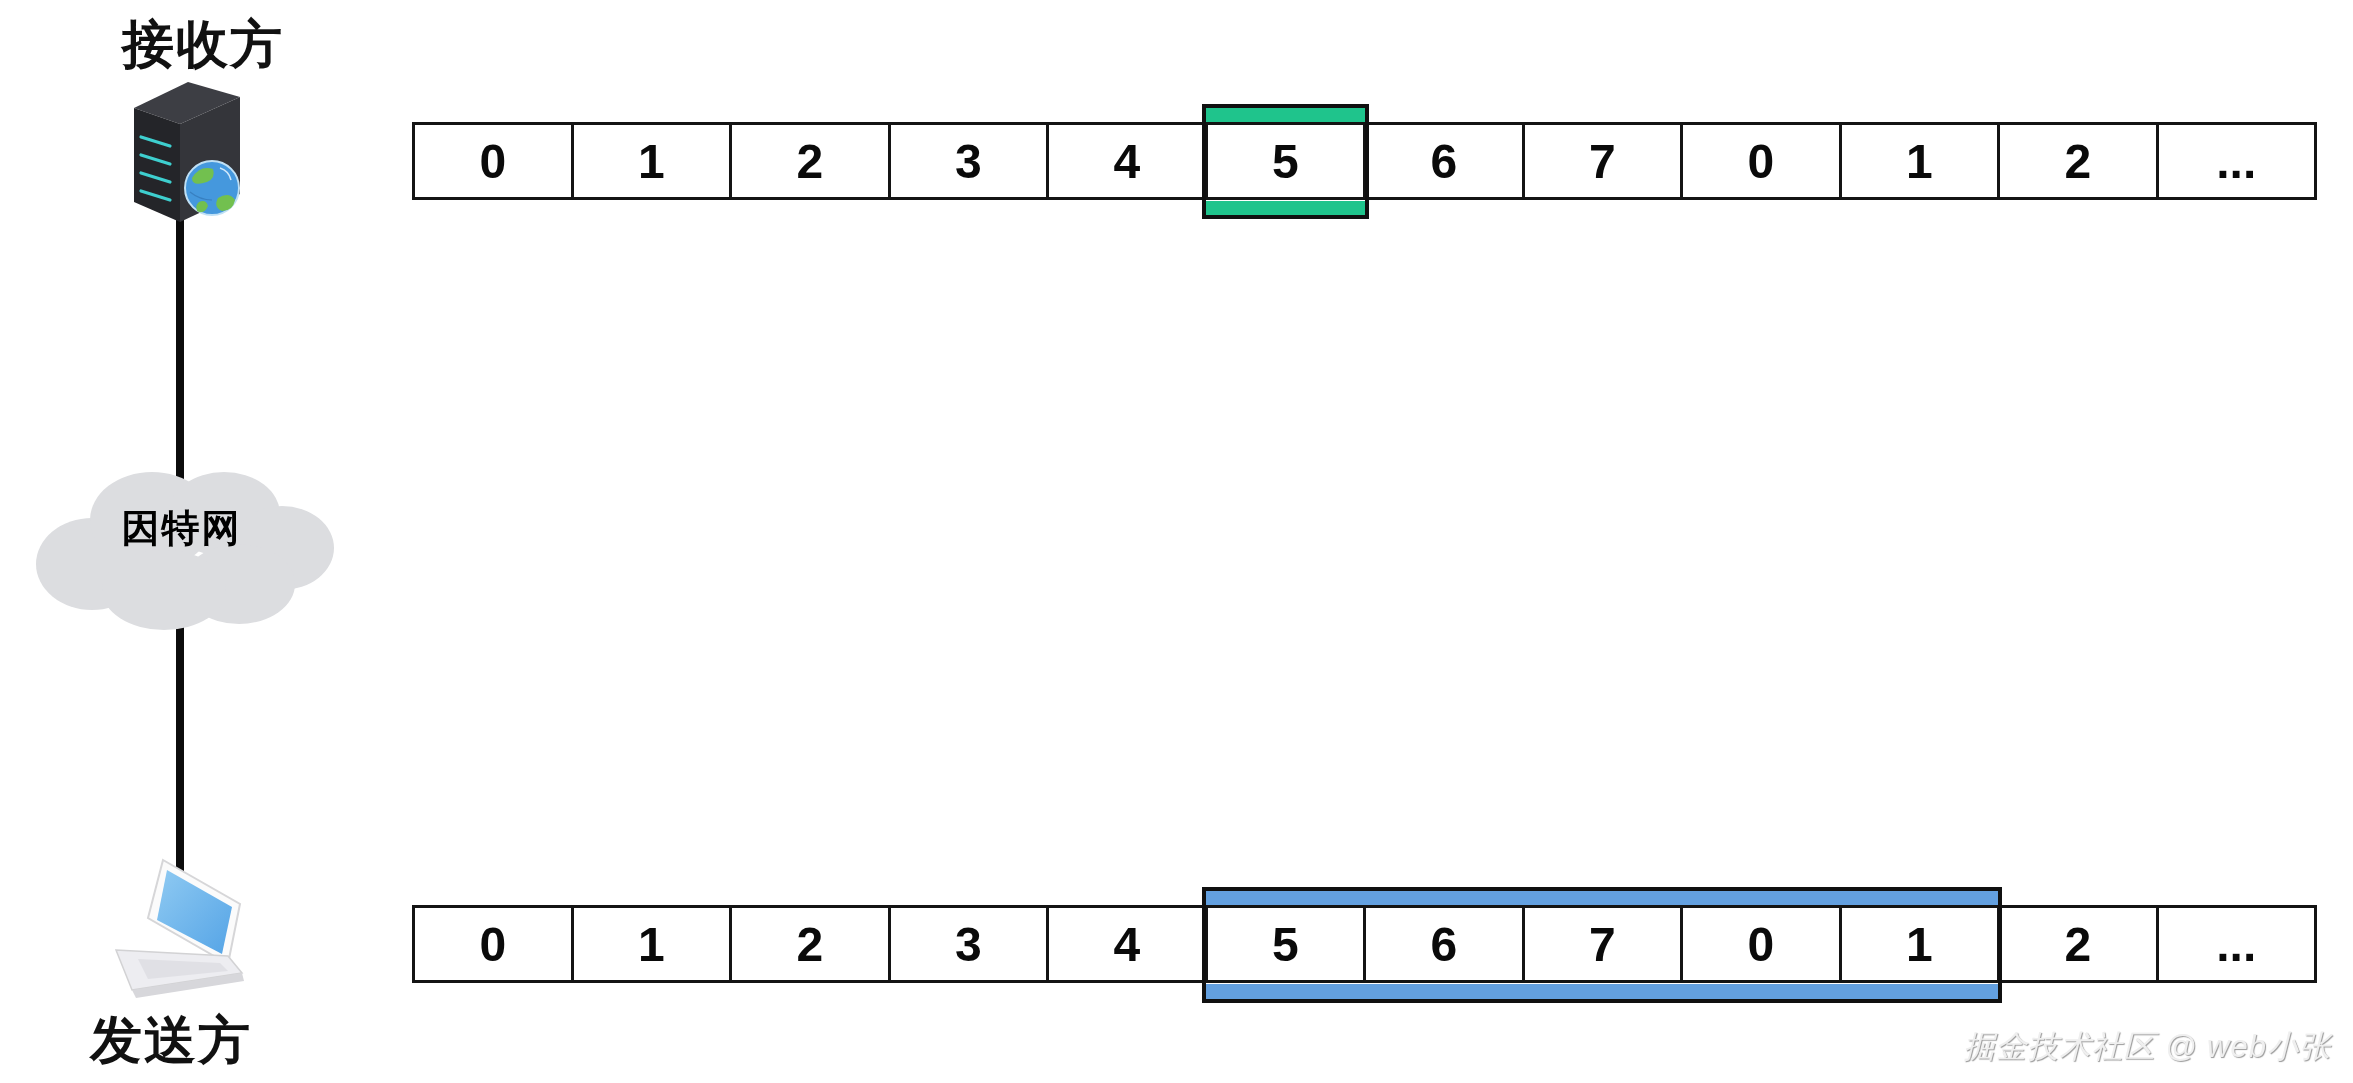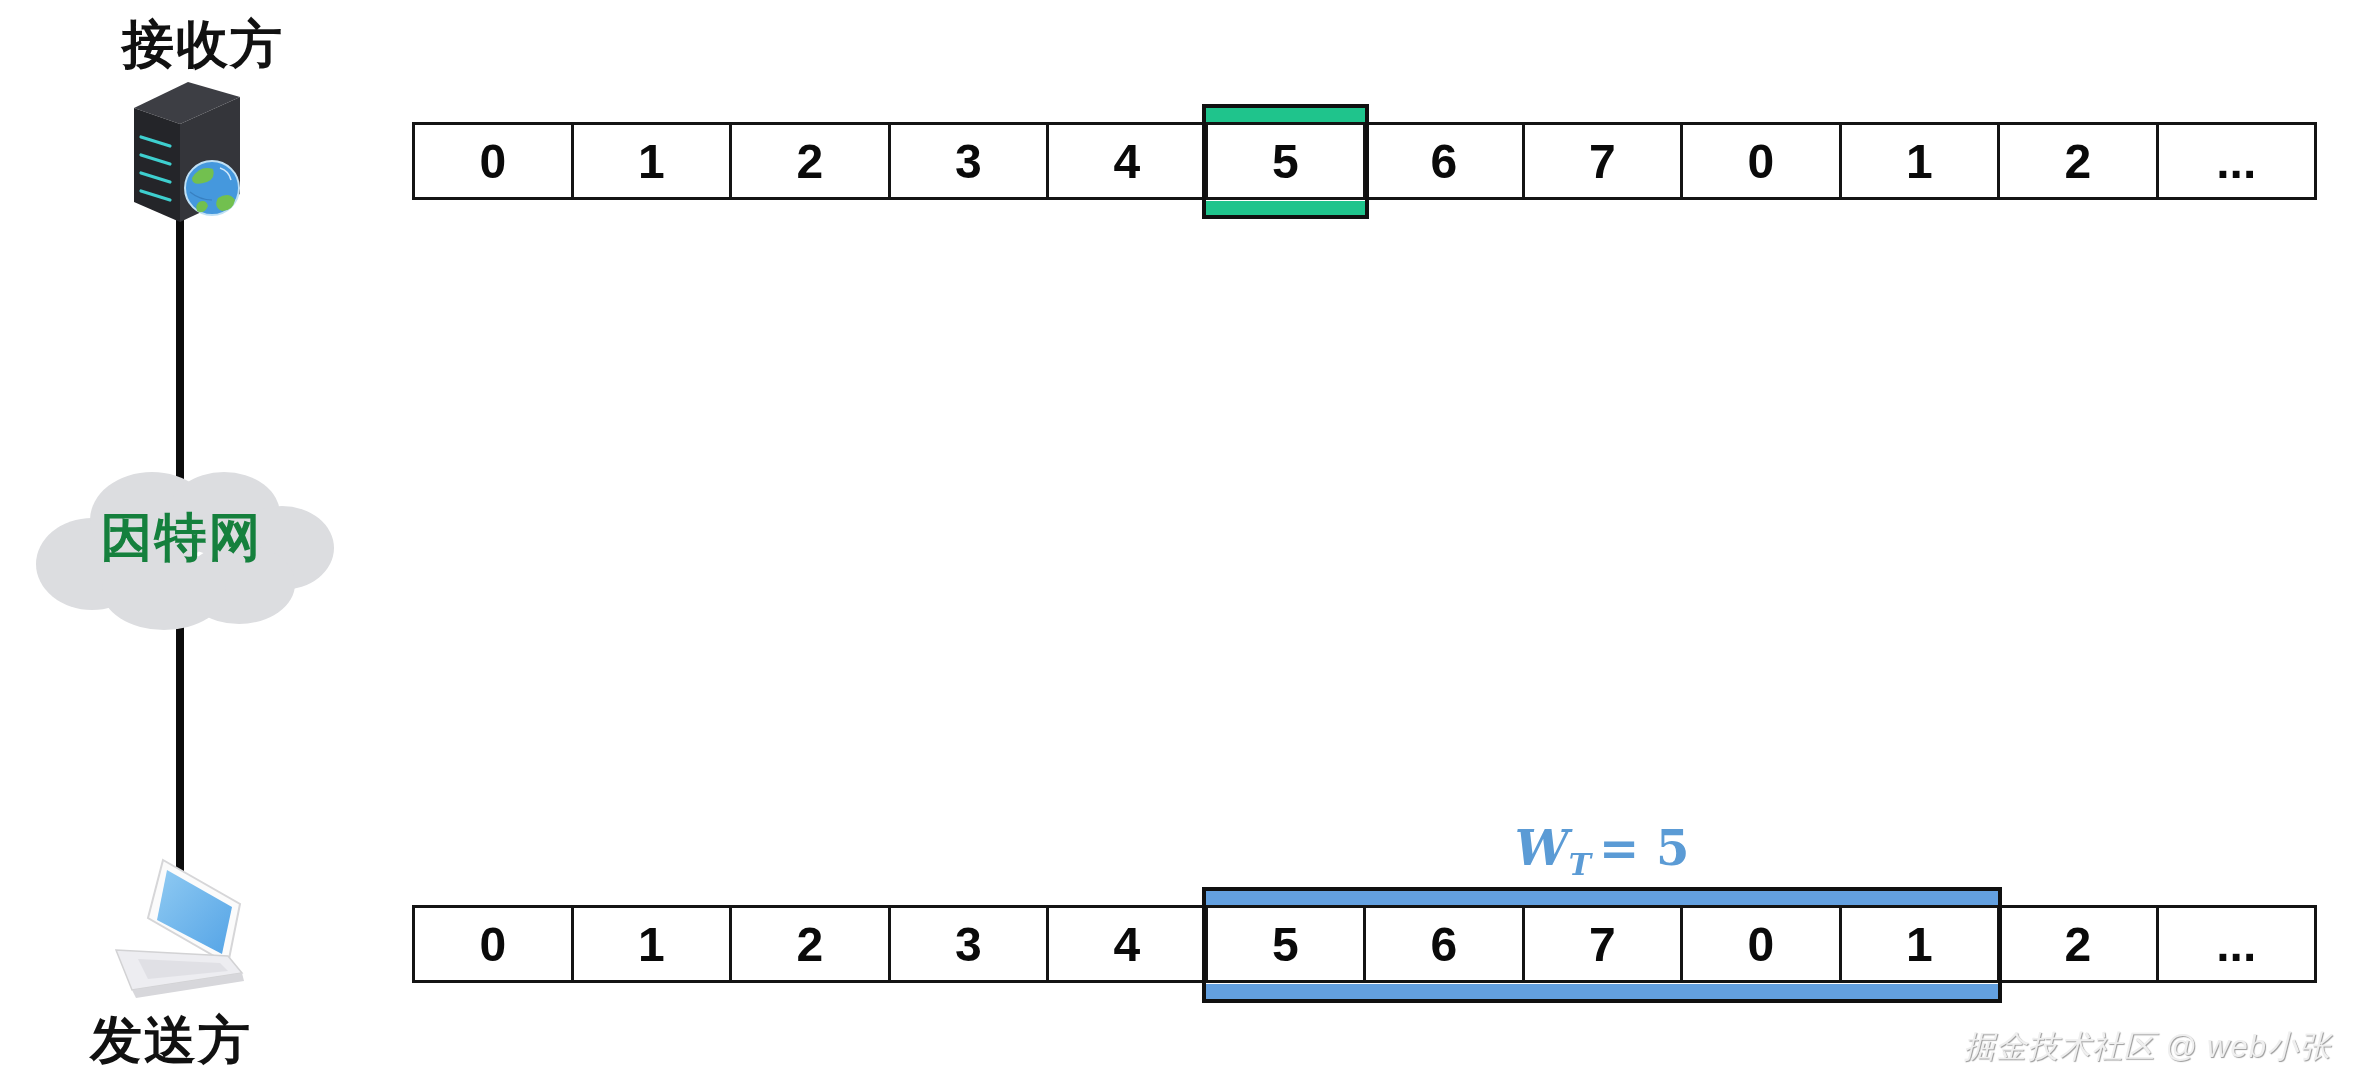--- a/index.html
+++ b/index.html
@@ -19,21 +19,21 @@
 
   
   .endpoint-label{
     position:absolute;font-size:52px;font-weight:bold;color:#111;
     letter-spacing:2px;white-space:nowrap;
   }
   .receiver-label{left:122px;top:10px;}
   .sender-label{left:90px;top:1006px;font-family:Liberation Mono, monospace;}
   .cloud-label{
     position:absolute;left:24px;top:503px;width:315px;text-align:center;
-    font-size:52px;font-weight:bold;color:#15803d;letter-spacing:2px;z-index:3;
+    font-size:38px;font-weight:bold;color:#000000;letter-spacing:2px;z-index:3;
   }
   .link-line{
     position:absolute;left:176px;top:212px;width:8px;height:700px;
     background:#0c0c0c;z-index:1;
   }
   .server-icon{position:absolute;left:128px;top:76px;width:118px;height:148px;z-index:2;}
   .cloud-shape{position:absolute;left:24px;top:452px;width:315px;height:182px;z-index:2;}
   .laptop-icon{position:absolute;left:88px;top:854px;width:168px;height:148px;z-index:2;}
 
   
@@ -174,17 +174,16 @@
     <div class="seq-cell">0</div>
     <div class="seq-cell">1</div>
     <div class="seq-cell">2</div>
     <div class="seq-cell">...</div>
   </div>
 
   <div class="window-box receive-window"></div>
   <div class="window-box send-window"></div>
 
 
-  <div class="window-label send-window-label"><span>W</span><sub>T</sub><span class="eq">= 5</span></div>
 
   <div class="watermark">掘金技术社区 @ web小张</div>
 
 </div>
 
 </body></html>

